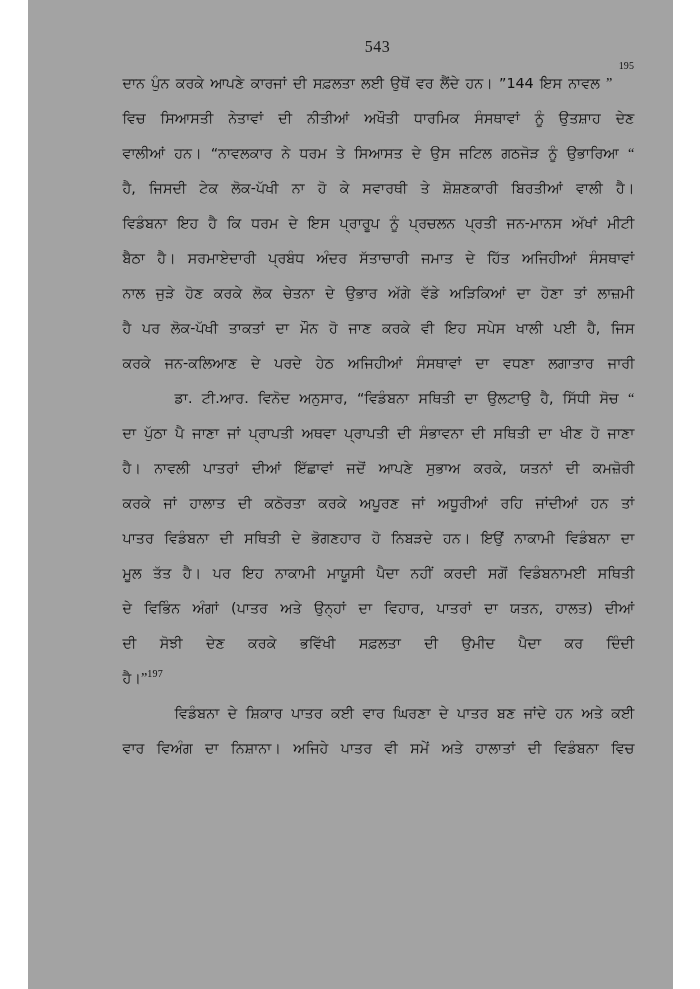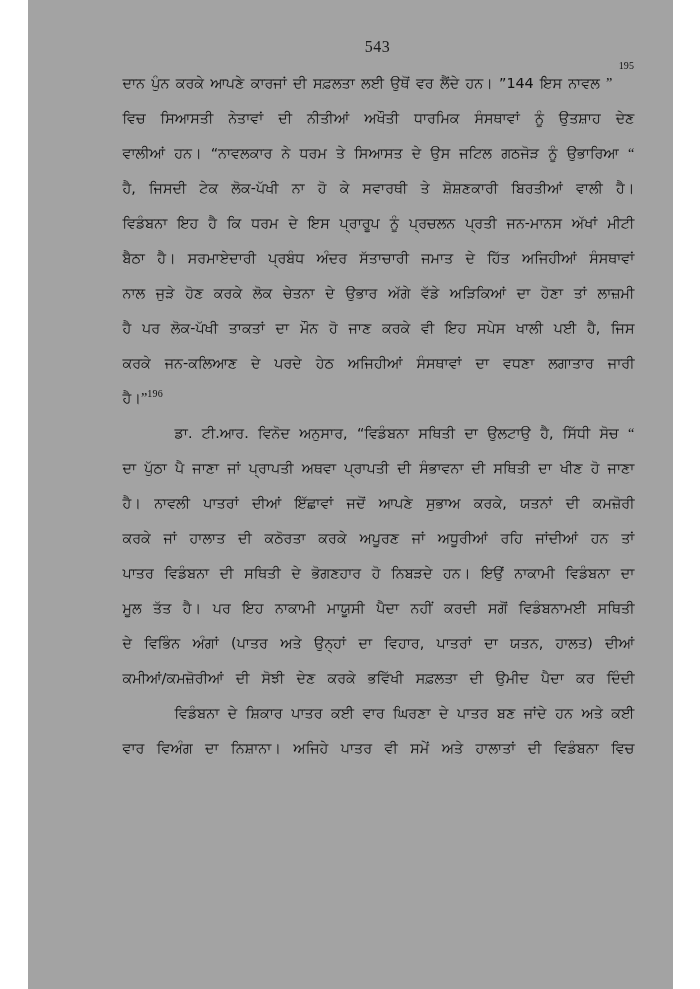--- a/index.html
+++ b/index.html
@@ -229,21 +229,20 @@
           <span>ਪਰਦੇ</span>
           <span>ਹੇਠ</span>
           <span>ਅਜਿਹੀਆਂ</span>
           <span>ਸੰਸਥਾਵਾਂ</span>
           <span>ਦਾ</span>
           <span>ਵਧਣਾ</span>
           <span>ਲਗਾਤਾਰ</span>
           <span>ਜਾਰੀ</span>
         </div>
 
-      <div class="line"><span>ਹੈ।</span><span class="q">”</span><sup class="fn">196</sup></div>
     </div>
 
     <div class="para">
 
       <div class="line justify indent-first">
           <span>ਡਾ.</span>
           <span>ਟੀ.ਆਰ.</span>
           <span>ਵਿਨੋਦ</span>
           <span>ਅਨੁਸਾਰ,</span>
           <span>“ਵਿਡੰਬਨਾ</span>
@@ -348,34 +347,34 @@
           <span>ਦਾ</span>
           <span>ਵਿਹਾਰ,</span>
           <span>ਪਾਤਰਾਂ</span>
           <span>ਦਾ</span>
           <span>ਯਤਨ,</span>
           <span>ਹਾਲਤ)</span>
           <span>ਦੀਆਂ</span>
         </div>
 
       <div class="line justify">
-          <span>ਕਮੀਆਂ/ਕਮਜ਼ੋਰੀਆਂ</span>
           <span>ਦੀ</span>
           <span>ਸੋਝੀ</span>
           <span>ਦੇਣ</span>
           <span>ਕਰਕੇ</span>
           <span>ਭਵਿੱਖੀ</span>
           <span>ਸਫ਼ਲਤਾ</span>
           <span>ਦੀ</span>
           <span>ਉਮੀਦ</span>
           <span>ਪੈਦਾ</span>
           <span>ਕਰ</span>
           <span>ਦਿੰਦੀ</span>
         </div>
 
+      <div class="line"><span>ਹੈ।</span><span class="q">”</span><sup class="fn">197</sup></div>
     </div>
 
     <div class="para">
 
       <div class="line justify indent-first">
           <span>ਵਿਡੰਬਨਾ</span>
           <span>ਦੇ</span>
           <span>ਸ਼ਿਕਾਰ</span>
           <span>ਪਾਤਰ</span>
           <span>ਕਈ</span>

